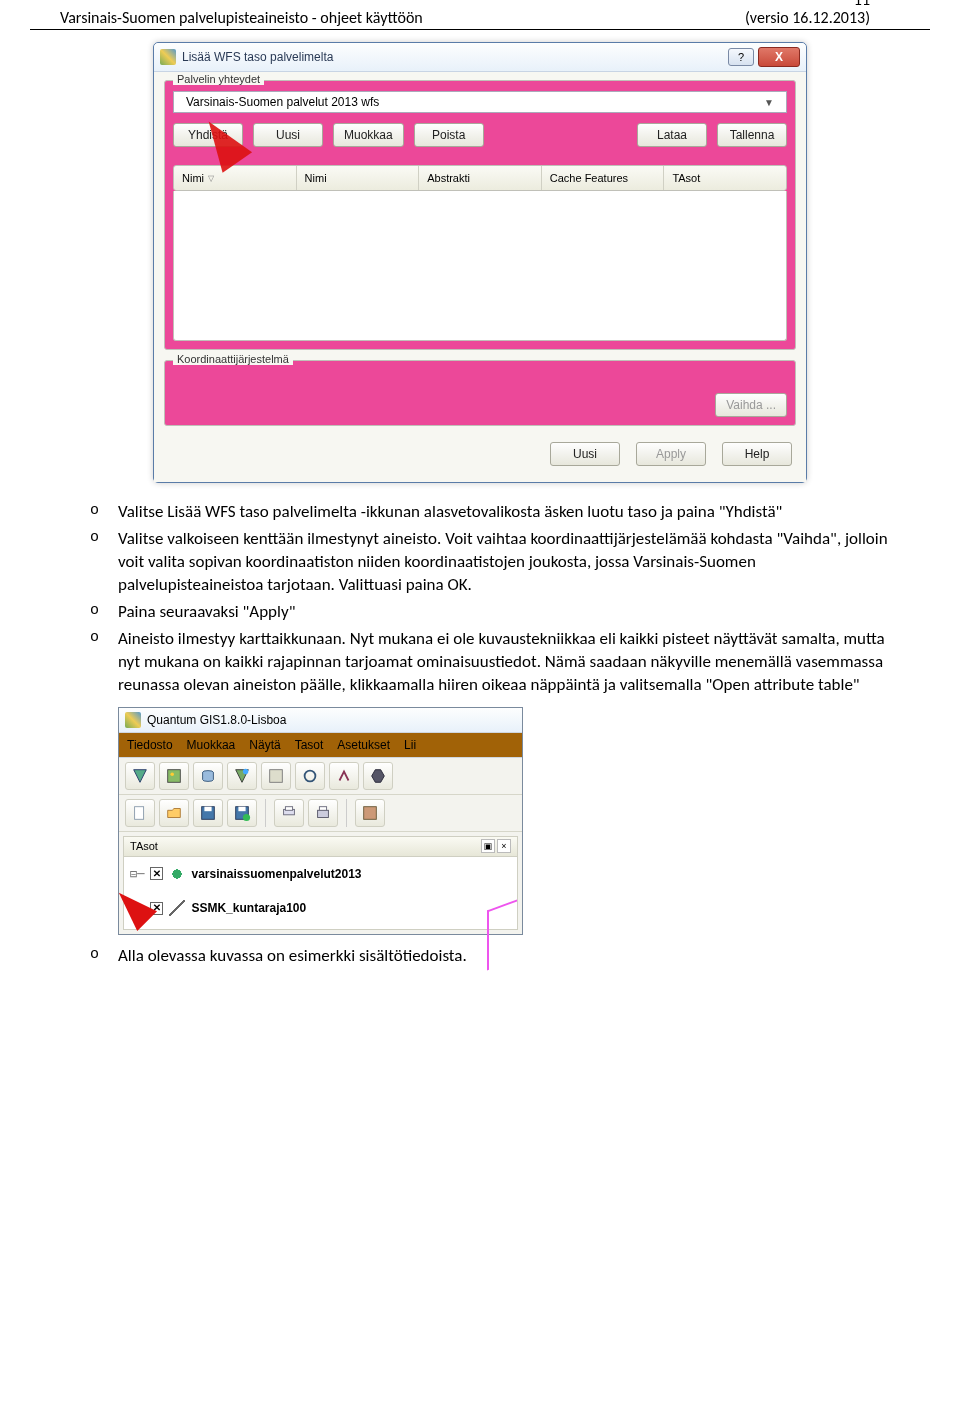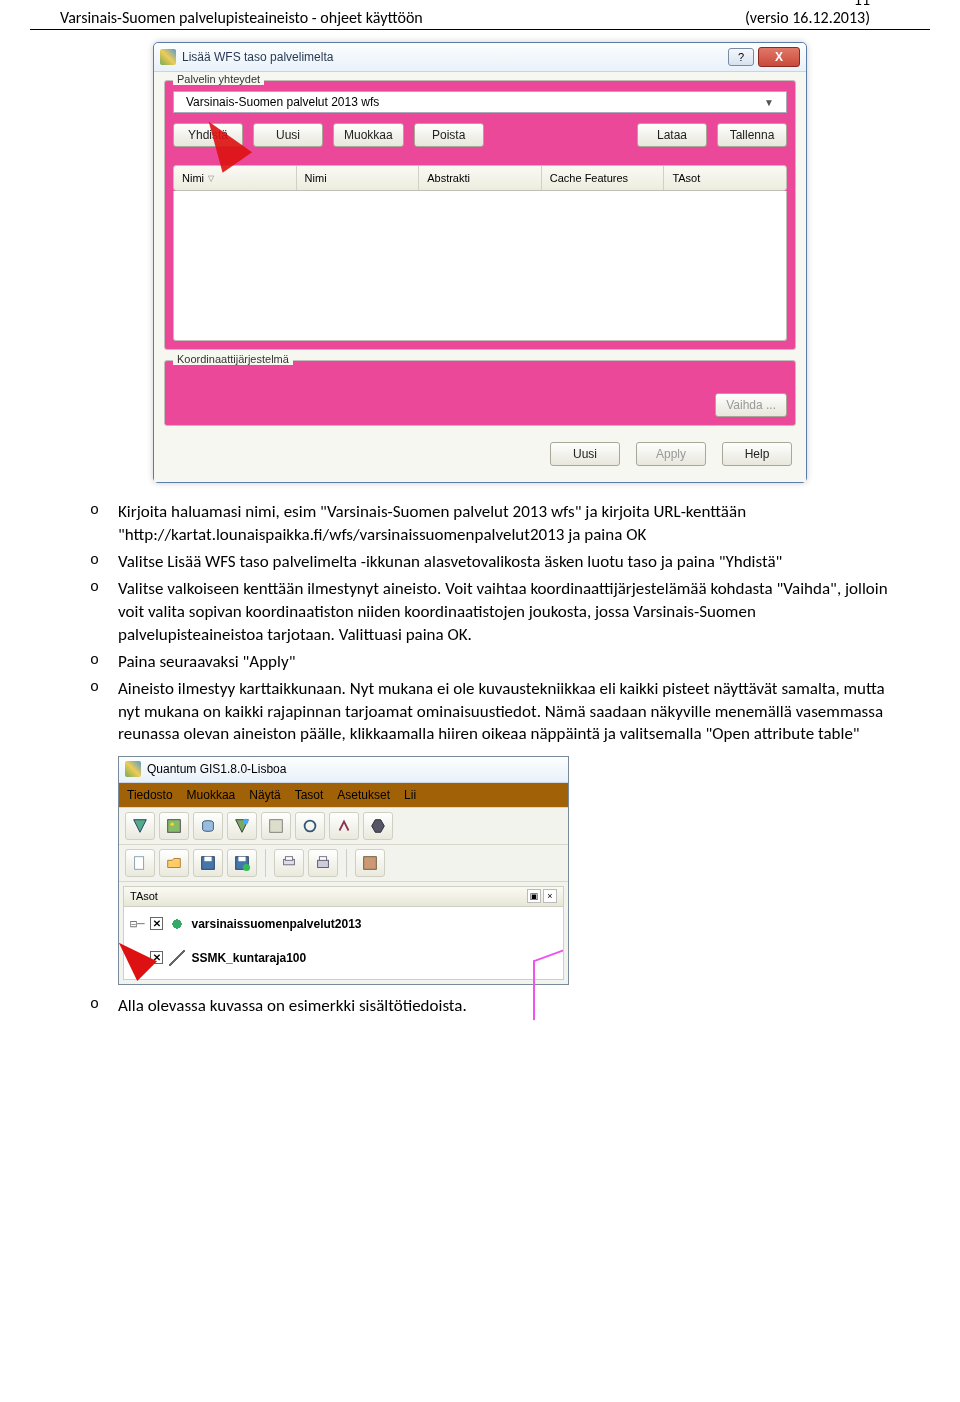--- a/index.html
+++ b/index.html
@@ -111,21 +111,21 @@
     line-height: 1.35;
   }
   .bullet-list { list-style:none; padding:0; margin:0;}
   .bullet-list > li { position:relative; padding-left: 28px; margin-bottom: 4px;}
   .bullet-list > li::before {
     content: "o"; position:absolute; left:0; top:0; font-family: "Courier New", monospace; font-size:15px;
   }
 
   .qgis {
     margin: 10px 12px 10px 28px;
-    width: 451px;
+    width: 405px;
     border:1px solid #7a8a9d;
     background:#f3f3ee;
     font-family: Tahoma, Arial, sans-serif;
     font-size:12px;
   }
   .qgis .qtitle { display:flex; align-items:center; padding:4px 6px; background:linear-gradient(#fdfefe,#e8f1fa);}
   .qgis .qtitle .app-icon{ width:16px;height:16px;margin-right:6px;background:linear-gradient(45deg,#7a5,#ec5,#59c);border-radius:2px;}
   .qgis .menubar { display:flex; gap:14px; padding:4px 8px; border-top:1px solid #cfd6df; border-bottom:1px solid #cfd6df; background:#a16207;}
   .toolbar { display:flex; gap:4px; padding:4px 6px; border-bottom:1px solid #d6d6c9; flex-wrap:wrap;}
   .ticon {
@@ -217,21 +217,20 @@
     <div class="bottom-btns">
       <span class="qbtn">Uusi</span>
       <span class="qbtn disabled">Apply</span>
       <span class="qbtn">Help</span>
     </div>
   </div>
 </div>
 
 <div class="content">
   <ul class="bullet-list">
-    <li>Kirjoita haluamasi nimi, esim "Varsinais-Suomen palvelut 2013 wfs" ja kirjoita URL-kenttään "http://kartat.lounaispaikka.fi/wfs/varsinaissuomenpalvelut2013 ja paina OK</li>
     <li>Valitse Lisää WFS taso palvelimelta -ikkunan alasvetovalikosta äsken luotu taso ja paina "Yhdistä"</li>
     <li>Valitse valkoiseen kenttään ilmestynyt aineisto. Voit vaihtaa koordinaattijärjestelämää kohdasta "Vaihda", jolloin voit valita sopivan koordinaatiston niiden koordinaatistojen joukosta, jossa Varsinais-Suomen palvelupisteaineistoa tarjotaan. Valittuasi paina OK.</li>
     <li>Paina seuraavaksi "Apply"</li>
     <li>Aineisto ilmestyy karttaikkunaan. Nyt mukana ei ole kuvaustekniikkaa eli kaikki pisteet näyttävät samalta, mutta nyt mukana on kaikki rajapinnan tarjoamat ominaisuustiedot. Nämä saadaan näkyville menemällä vasemmassa reunassa olevan aineiston päälle, klikkaamalla hiiren oikeaa näppäintä ja valitsemalla "Open attribute table"</li>
   </ul>
 
   <div class="qgis rel-wrap">
     <div class="qtitle">
       <span class="app-icon"></span>
       <span>Quantum GIS1.8.0-Lisboa</span>

